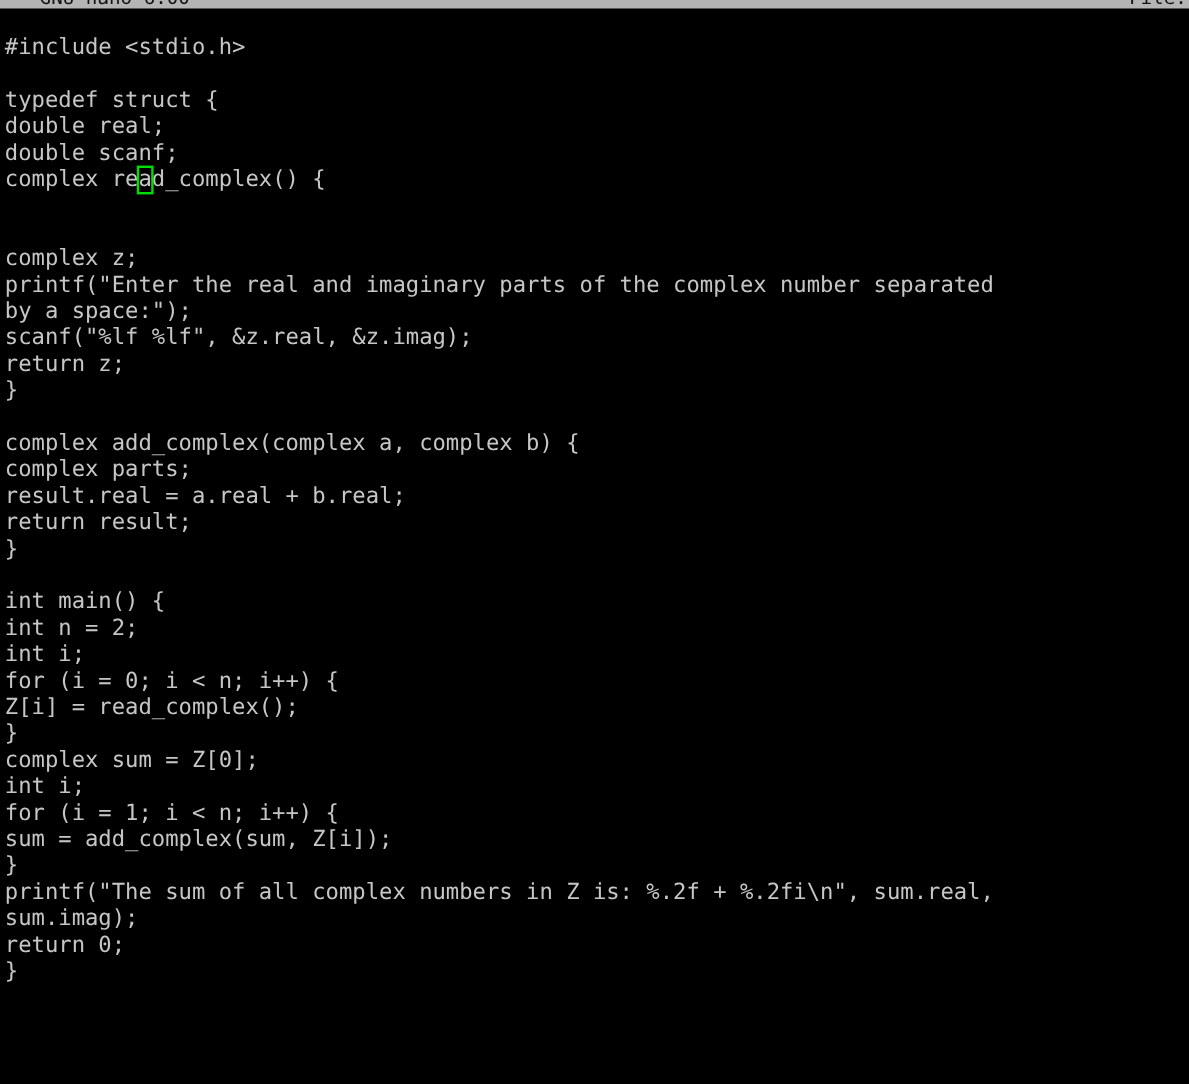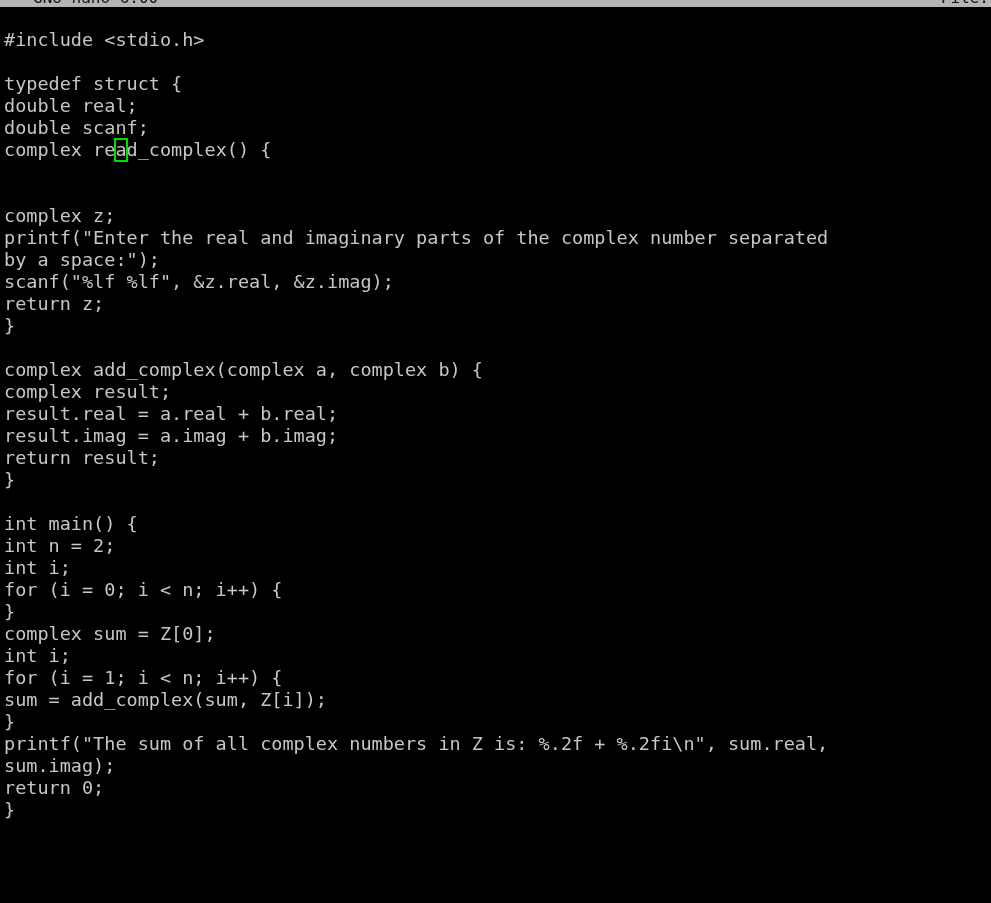--- a/index.html
+++ b/index.html
@@ -91,30 +91,30 @@
       <div class="line blank"> </div>
       <div class="line blank"> </div>
       <div class="line">complex z;</div>
       <div class="line">printf("Enter the real and imaginary parts of the complex number separated</div>
       <div class="line">by a space:");</div>
       <div class="line">scanf("%lf %lf", &amp;z.real, &amp;z.imag);</div>
       <div class="line">return z;</div>
       <div class="line">}</div>
       <div class="line blank"> </div>
       <div class="line">complex add_complex(complex a, complex b) {</div>
-      <div class="line">complex result;</div>
+      <div class="line">complex parts;</div>
       <div class="line">result.real = a.real + b.real;</div>
-      <div class="line">result.imag = a.imag + b.imag;</div>
       <div class="line">return result;</div>
       <div class="line">}</div>
       <div class="line blank"> </div>
       <div class="line">int main() {</div>
       <div class="line">int n = 2;</div>
       <div class="line">int i;</div>
       <div class="line">for (i = 0; i &lt; n; i++) {</div>
+      <div class="line">Z[i] = read_complex();</div>
       <div class="line">}</div>
       <div class="line">complex sum = Z[0];</div>
       <div class="line">int i;</div>
       <div class="line">for (i = 1; i &lt; n; i++) {</div>
       <div class="line">sum = add_complex(sum, Z[i]);</div>
       <div class="line">}</div>
       <div class="line">printf("The sum of all complex numbers in Z is: %.2f + %.2fi\n", sum.real,</div>
       <div class="line">sum.imag);</div>
       <div class="line">return 0;</div>
       <div class="line">}</div>

